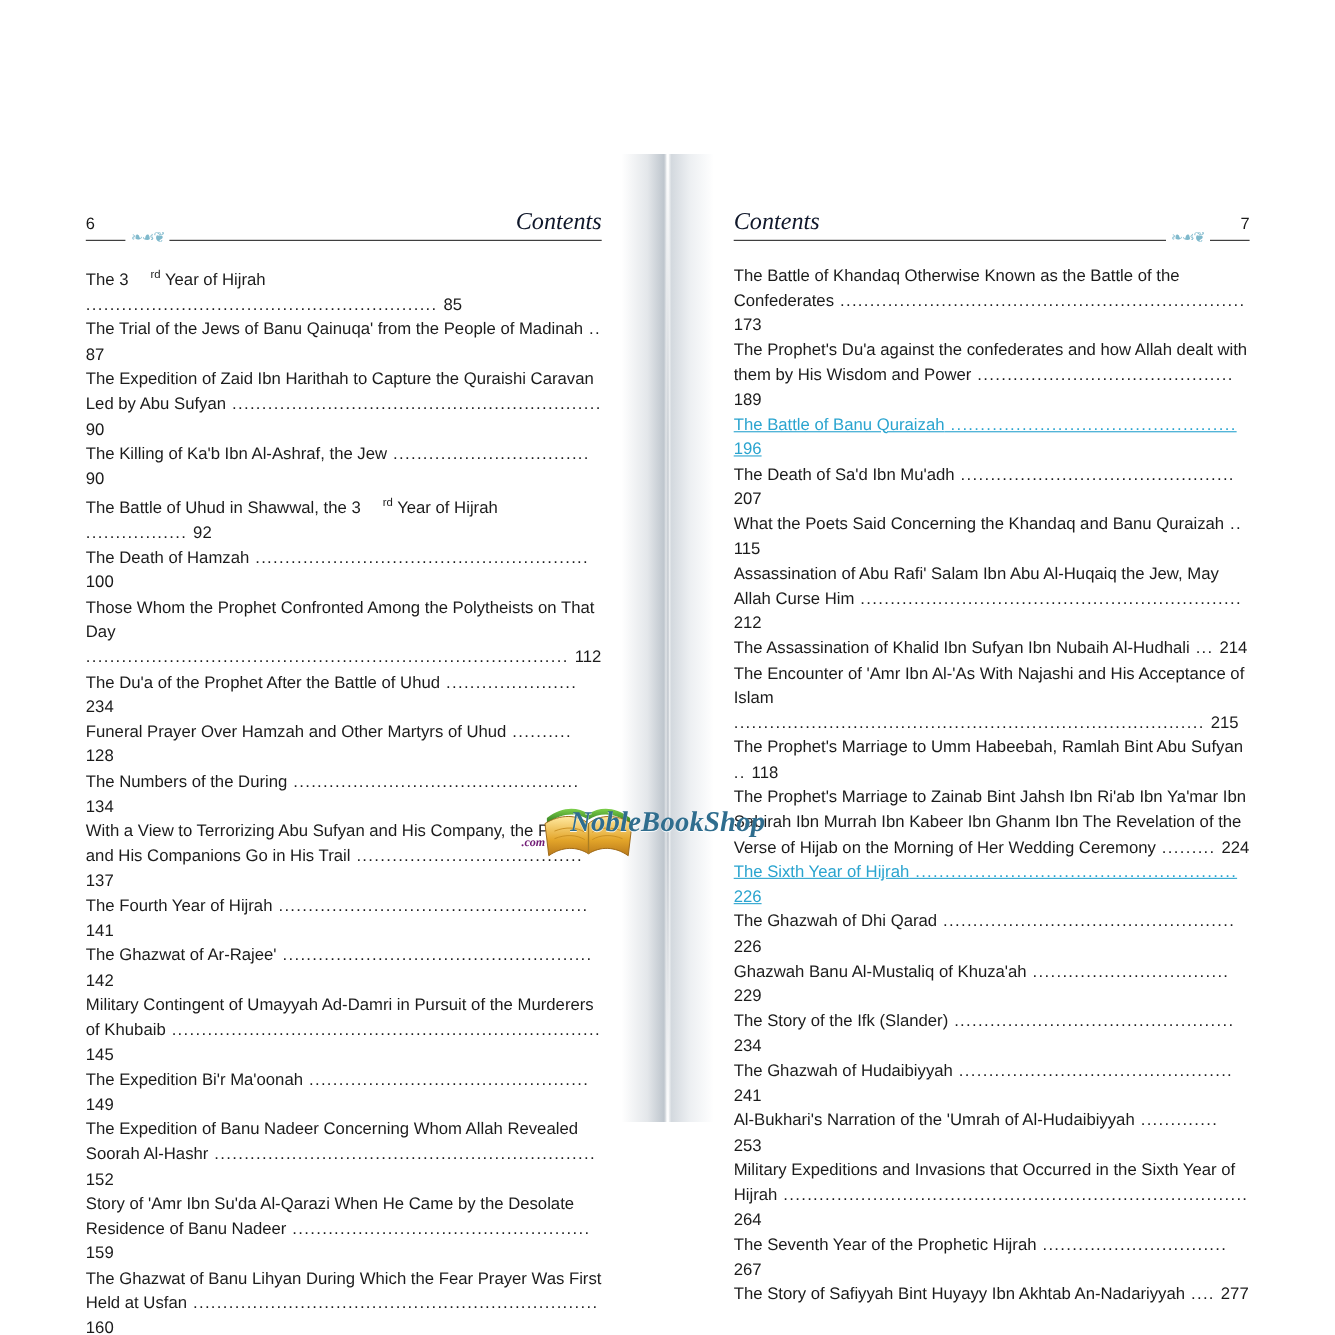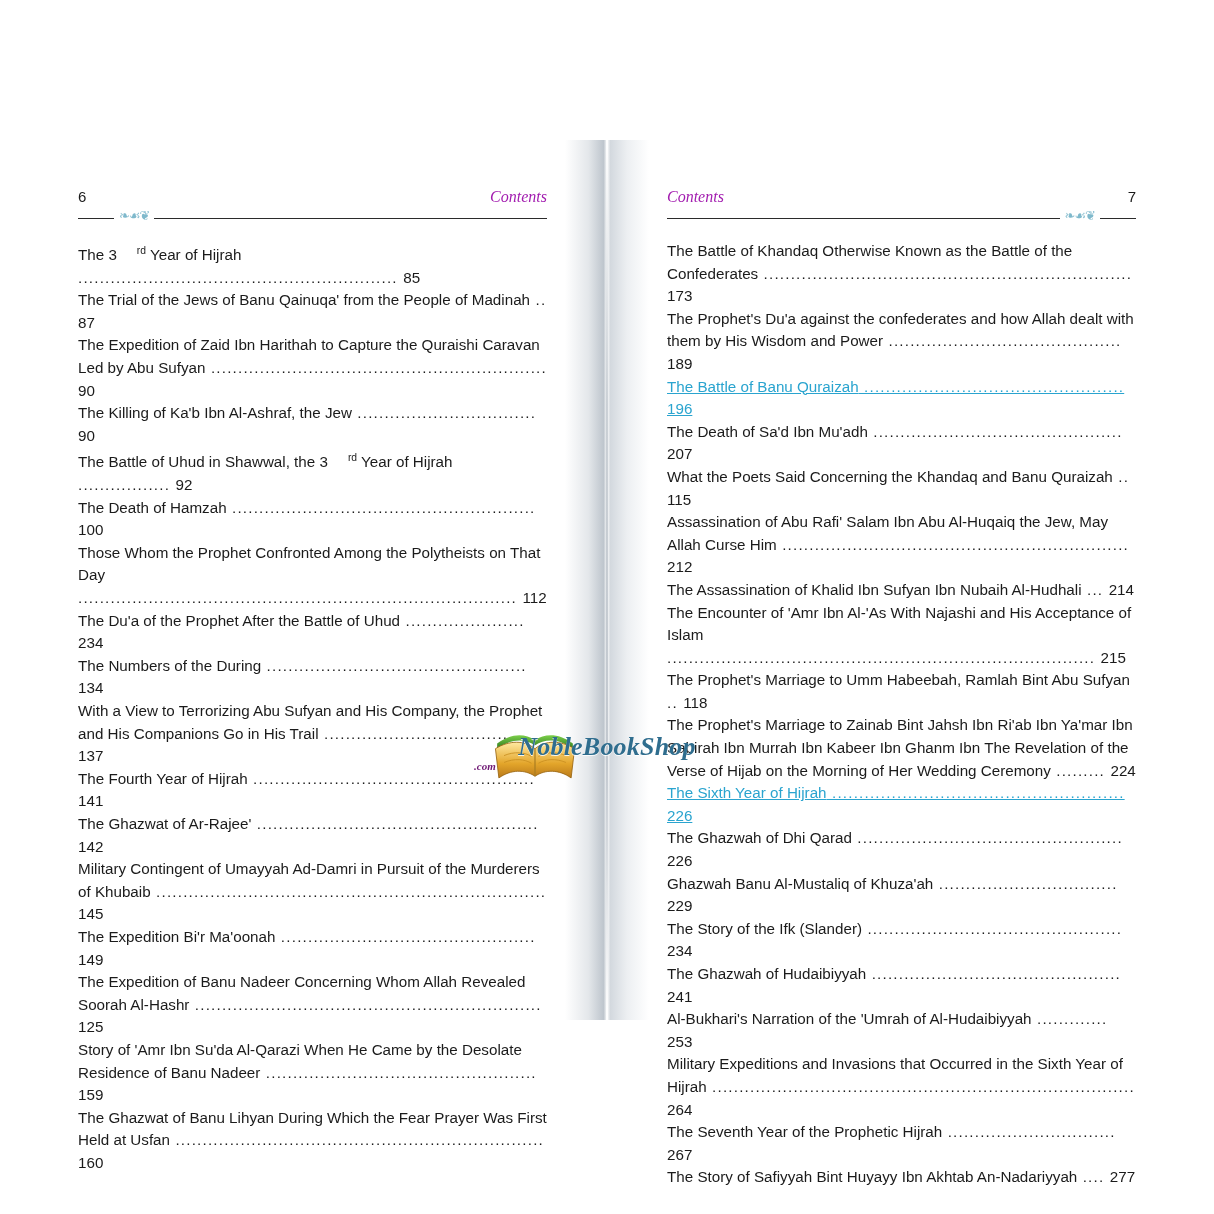--- a/index.html
+++ b/index.html
@@ -77,22 +77,22 @@
   .page-header.left-page { justify-content: space-between; }
 
   .folio {
     font-size: 15px;
     color: #1a1a1a;
     font-family: "Liberation Sans", sans-serif;
   }
   .running-head {
     font-family: "Liberation Serif", serif;
     font-style: italic;
-    font-size: 16px;
-    color: #a21caf;
+    font-size: 22px;
+    color: #0f172a;
   }
 
   .rule-wrap {
     position: relative;
     height: 14px;
     margin-top: 2px;
   }
   .rule {
     position: absolute;
     left: 0; right: 0;
@@ -208,27 +208,28 @@
     </div>
     <div class="toc" id="toc-left">
         <div class="toc-entry"><span class="txt">The 3<sup class="ord">rd</sup> Year of Hijrah</span><span class="dots"> ........................................................... </span><span class="pg"> 85</span></div>
         <div class="toc-entry"><span class="txt">The Trial of the Jews of Banu Qainuqa' from the People of Madinah</span><span class="dots"> .. </span><span class="pg"> 87</span></div>
         <div class="toc-entry"><span class="txt">The Expedition of Zaid Ibn Harithah to Capture the Quraishi Caravan Led by Abu Sufyan</span><span class="dots"> .............................................................. </span><span class="pg"> 90</span></div>
         <div class="toc-entry"><span class="txt">The Killing of Ka'b Ibn Al-Ashraf, the Jew</span><span class="dots"> ................................. </span><span class="pg"> 90</span></div>
         <div class="toc-entry"><span class="txt">The Battle of Uhud in Shawwal, the 3<sup class="ord">rd</sup> Year of Hijrah</span><span class="dots"> ................. </span><span class="pg"> 92</span></div>
         <div class="toc-entry"><span class="txt">The Death of Hamzah</span><span class="dots"> ........................................................ </span><span class="pg"> 100</span></div>
         <div class="toc-entry"><span class="txt">Those Whom the Prophet Confronted Among the Polytheists on That Day</span><span class="dots"> ................................................................................. </span><span class="pg"> 112</span></div>
         <div class="toc-entry"><span class="txt">The Du'a of the Prophet After the Battle of Uhud</span><span class="dots"> ...................... </span><span class="pg"> 234</span></div>
+        <div class="toc-entry"><span class="txt">Funeral Prayer Over Hamzah and Other Martyrs of Uhud</span><span class="dots"> .......... </span><span class="pg"> 128</span></div>
         <div class="toc-entry"><span class="txt">The Numbers of the During</span><span class="dots"> ................................................ </span><span class="pg"> 134</span></div>
         <div class="toc-entry"><span class="txt">With a View to Terrorizing Abu Sufyan and His Company, the Prophet and His Companions Go in His Trail</span><span class="dots"> ...................................... </span><span class="pg"> 137</span></div>
         <div class="toc-entry"><span class="txt">The Fourth Year of Hijrah</span><span class="dots"> .................................................... </span><span class="pg"> 141</span></div>
         <div class="toc-entry"><span class="txt">The Ghazwat of Ar-Rajee'</span><span class="dots"> .................................................... </span><span class="pg"> 142</span></div>
         <div class="toc-entry"><span class="txt">Military Contingent of Umayyah Ad-Damri in Pursuit of the Murderers of Khubaib</span><span class="dots"> ........................................................................ </span><span class="pg"> 145</span></div>
         <div class="toc-entry"><span class="txt">The Expedition Bi'r Ma'oonah</span><span class="dots"> ............................................... </span><span class="pg"> 149</span></div>
-        <div class="toc-entry"><span class="txt">The Expedition of Banu Nadeer Concerning Whom Allah Revealed Soorah Al-Hashr</span><span class="dots"> ................................................................ </span><span class="pg"> 125</span></div>
+        <div class="toc-entry"><span class="txt">The Expedition of Banu Nadeer Concerning Whom Allah Revealed Soorah Al-Hashr</span><span class="dots"> ................................................................ </span><span class="pg"> 152</span></div>
         <div class="toc-entry"><span class="txt">Story of 'Amr Ibn Su'da Al-Qarazi When He Came by the Desolate Residence of Banu Nadeer</span><span class="dots"> .................................................. </span><span class="pg"> 159</span></div>
         <div class="toc-entry"><span class="txt">The Ghazwat of Banu Lihyan During Which the Fear Prayer Was First Held at Usfan</span><span class="dots"> .................................................................... </span><span class="pg"> 160</span></div>
       </div>
   </div>
 
   <div class="page page-right">
     <div class="page-header left-page">
       <span class="running-head">Contents</span>
       <span class="folio">7</span>
     </div>

